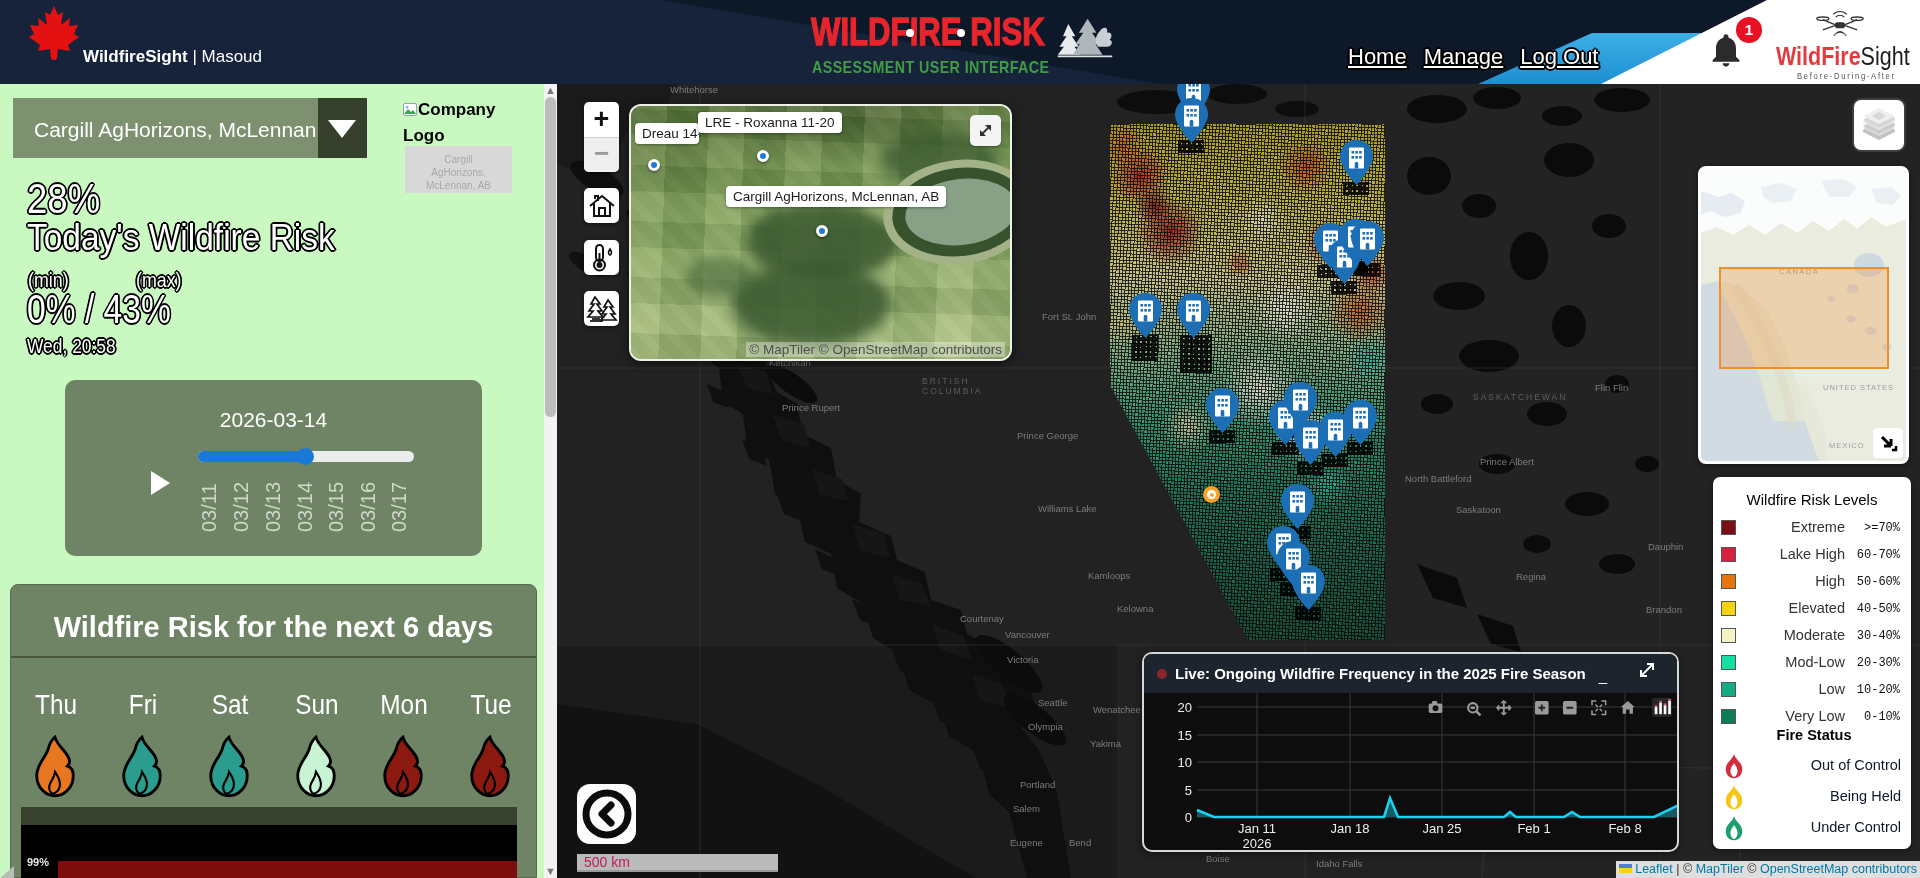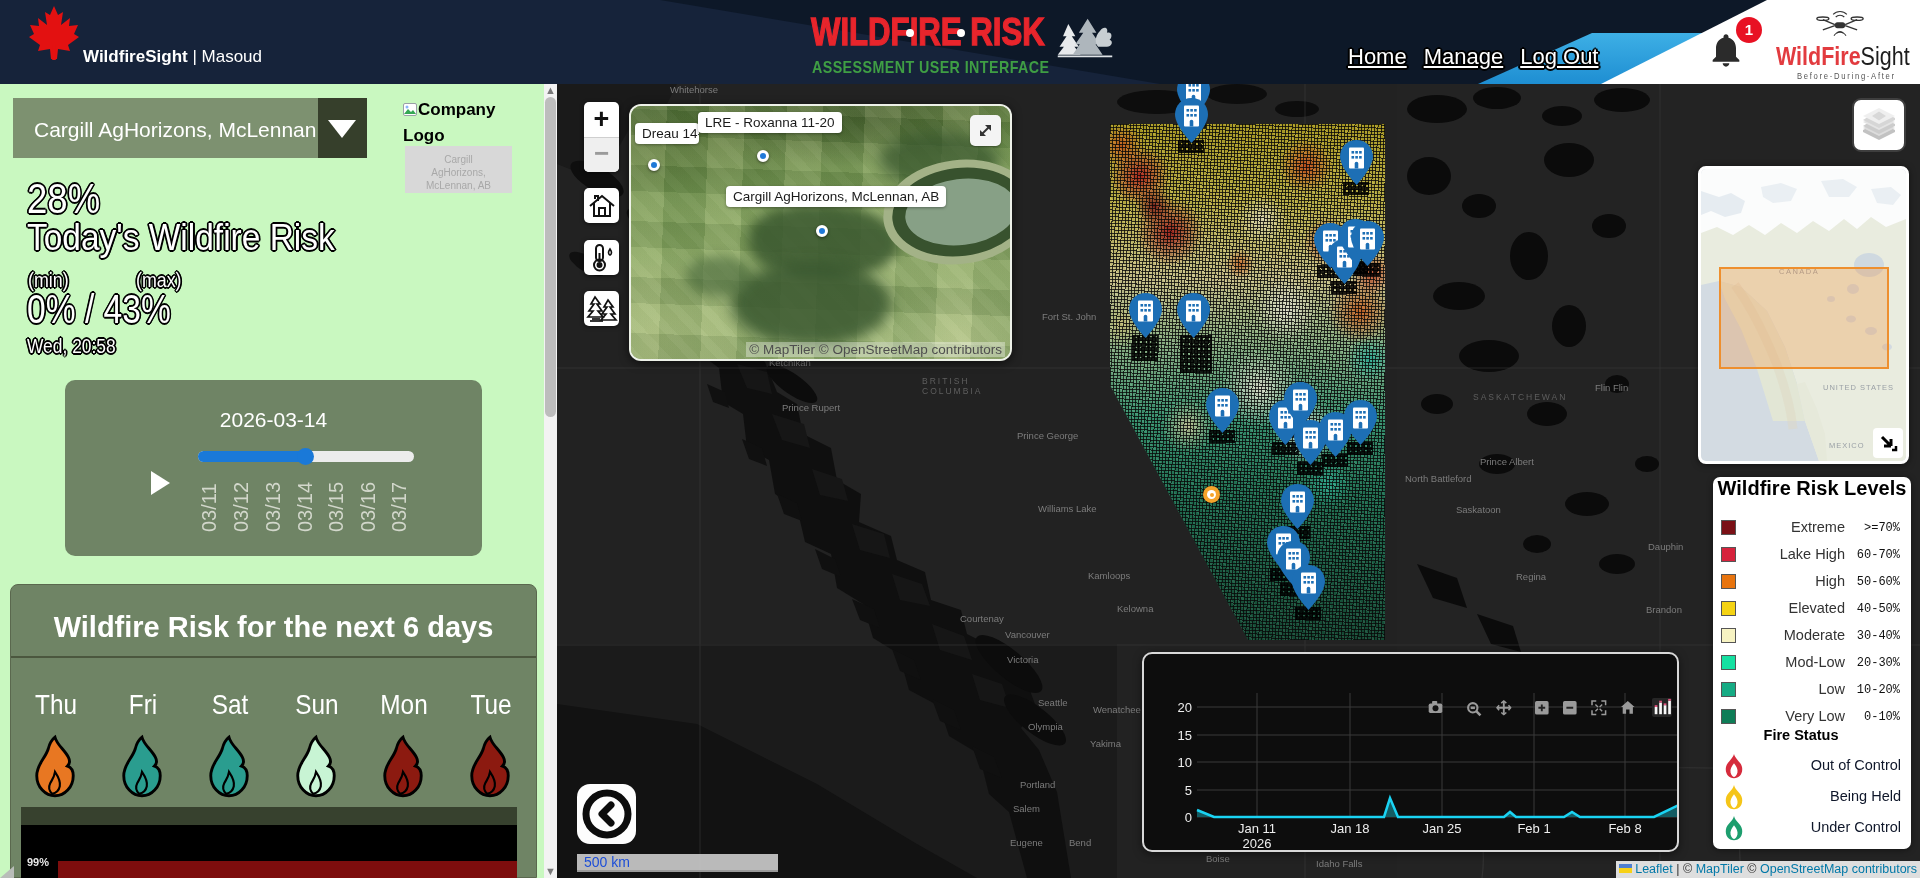--- a/index.html
+++ b/index.html
@@ -118,21 +118,21 @@
 .llab{position:absolute;right:66px;top:2px;font-size:14.5px;color:#333;text-align:right}
 .lrng{position:absolute;right:11px;top:4px;font-size:12px;color:#111;font-family:"Liberation Mono",monospace;}
 .frow{position:absolute;left:0;width:100%;height:28px}
 .fico{position:absolute;left:10px;top:0;width:22px;height:27px}
 .flab{position:absolute;right:10px;top:4px;font-size:14.5px;color:#0f172a}
 #chart{position:absolute;left:585px;top:568px;width:537px;height:200px;background:#0d0d0d;border:2px solid #d8d8d8;border-radius:10px;box-shadow:0 2px 8px rgba(0,0,0,.5);overflow:hidden}
 #ch-title{position:relative;height:39px;background:#1e242e;color:#fff;font-weight:bold;font-size:15px;line-height:39px;padding-left:31px;white-space:nowrap}
 #ch-dot{position:absolute;left:13px;top:15px;width:10px;height:10px;border-radius:50%;background:#8b2630}
 #ch-plot{position:absolute;left:0;top:39px}
 #backbtn{position:absolute;left:20px;top:700px;width:59px;height:60px;background:#fdfdfd;border-radius:13px;display:flex;align-items:center;justify-content:center}
-#scalebar{position:absolute;left:20px;top:770px;width:201px;height:18px;background:rgba(201,201,201,.92);border-bottom:2px solid #9a9a9a;font-size:14px;color:#1d4ed8;padding:0 0 0 7px}
+#scalebar{position:absolute;left:20px;top:770px;width:201px;height:18px;background:rgba(201,201,201,.92);border-bottom:2px solid #9a9a9a;font-size:14px;color:#be185d;padding:0 0 0 7px}
 #attr{position:absolute;right:0;top:777px;height:17px;background:rgba(255,255,255,.85);font-size:12.5px;padding:1px 3px 0;white-space:nowrap}
 #attr a{color:#0078a8;text-decoration:none}
 #uaflag{display:inline-block;width:13px;height:9px;background:linear-gradient(180deg,#4e7fd0 50%,#f7d117 50%);margin-right:3px}
 </style>
 </head>
 <body>
 <div id="header">
  <div id="hdr-band"></div>
  <div id="hdr-blue"></div>
  <div id="hdr-white"></div>
@@ -551,21 +551,21 @@
  </svg>
  <div id="ovbtn">
         <svg width="20" height="20" viewBox="0 0 20 20">
           <path d="M4 4 L13 13 M13 13 V6 M13 13 H6" stroke="#000" stroke-width="3" fill="none"></path>
           <path d="M14 17 H18 V13" stroke="#000" stroke-width="2.5" fill="none"></path>
         </svg>
       </div>
 </div>
 
 <div id="legend">
- <div style="text-align:center;font-weight:bold;font-size:20px;color:#000">Wildfire Risk Levels</div>
+ <div style="text-align:center;font-weight:normal;font-size:15px;padding-top:14px;color:#000">Wildfire Risk Levels</div>
  <div class="lrow" style="top:40px">
         <span class="lsq" style="background:#7a1016"></span>
         <span class="llab">Extreme</span>
         <span class="lrng">&gt;=70%</span>
       </div>
  <div class="lrow" style="top:67px">
         <span class="lsq" style="background:#d6223c"></span>
         <span class="llab">Lake High</span>
         <span class="lrng">60-70%</span>
       </div>
@@ -592,21 +592,21 @@
  <div class="lrow" style="top:202px">
         <span class="lsq" style="background:#16ab84"></span>
         <span class="llab">Low</span>
         <span class="lrng">10-20%</span>
       </div>
  <div class="lrow" style="top:229px">
         <span class="lsq" style="background:#0e7d57"></span>
         <span class="llab">Very Low</span>
         <span class="lrng">&nbsp;0-10%</span>
       </div>
- <div style="position:absolute;top:250px;left:3px;width:170px;text-align:center;font-weight:bold;font-size:14.5px;color:#000">Fire Status</div>
+ <div style="position:absolute;top:250px;left:16px;width:170px;text-align:center;font-weight:bold;font-size:14.5px;color:#000">Fire Status</div>
  <div class="frow" style="top:276px">
         <svg class="fico" viewBox="0 0 24 30">
           <path d="M12 1 C13.5 7 20 10 21 16 C22 23 18 28 12 28 C6 28 2 23 3 16 C4 10 10.5 7 12 1 Z" fill="#d62b3c"></path>
           <path d="M12 11.5 C15 15.5 16.5 18.5 15.8 21.8 C15.1 25 13.8 26.2 12 26.6 C10.2 26.2 8.9 25 8.2 21.8 C7.5 18.5 9 15.5 12 11.5 Z" fill="#fff"></path>
         </svg>
         <span class="flab">Out of Control</span>
       </div>
  <div class="frow" style="top:307px">
         <svg class="fico" viewBox="0 0 24 30">
           <path d="M12 1 C13.5 7 20 10 21 16 C22 23 18 28 12 28 C6 28 2 23 3 16 C4 10 10.5 7 12 1 Z" fill="#f5c518"></path>
@@ -617,20 +617,30 @@
  <div class="frow" style="top:338px">
         <svg class="fico" viewBox="0 0 24 30">
           <path d="M12 1 C13.5 7 20 10 21 16 C22 23 18 28 12 28 C6 28 2 23 3 16 C4 10 10.5 7 12 1 Z" fill="#1d9e6e"></path>
           <path d="M12 11.5 C15 15.5 16.5 18.5 15.8 21.8 C15.1 25 13.8 26.2 12 26.6 C10.2 26.2 8.9 25 8.2 21.8 C7.5 18.5 9 15.5 12 11.5 Z" fill="#fff"></path>
         </svg>
         <span class="flab">Under Control</span>
       </div>
 </div>
 
 <div id="chart">
+ <div id="ch-title"><span id="ch-dot"></span>Live: Ongoing Wildfire Frequency in the 2025 Fire Season
+  <span style="position:absolute;right:70px;top:2px;font-weight:normal">_</span>
+  <svg style="position:absolute;right:22px;top:8px" width="16" height="16" viewBox="0 0 16 16">
+          <g stroke="#fff" stroke-width="2">
+            <line x1="3" y1="13" x2="13" y2="3"></line>
+            <path d="M8 2 h6 v6" fill="none"></path>
+            <path d="M2 8 v6 h6" fill="none"></path>
+          </g>
+        </svg>
+ </div>
  <svg id="ch-plot" width="535" height="156" viewBox="0 0 535 156">
   <g stroke="#3a3a3a" stroke-width="1">
    <line x1="113" y1="0" x2="113" y2="124"></line>
           <line x1="206" y1="0" x2="206" y2="124"></line>
    <line x1="298" y1="0" x2="298" y2="124"></line>
           <line x1="390" y1="0" x2="390" y2="124"></line>
           <line x1="481" y1="0" x2="481" y2="124"></line>
    <line x1="53" y1="14" x2="535" y2="14"></line>
           <line x1="53" y1="42" x2="535" y2="42"></line>
    <line x1="53" y1="69" x2="535" y2="69"></line>

